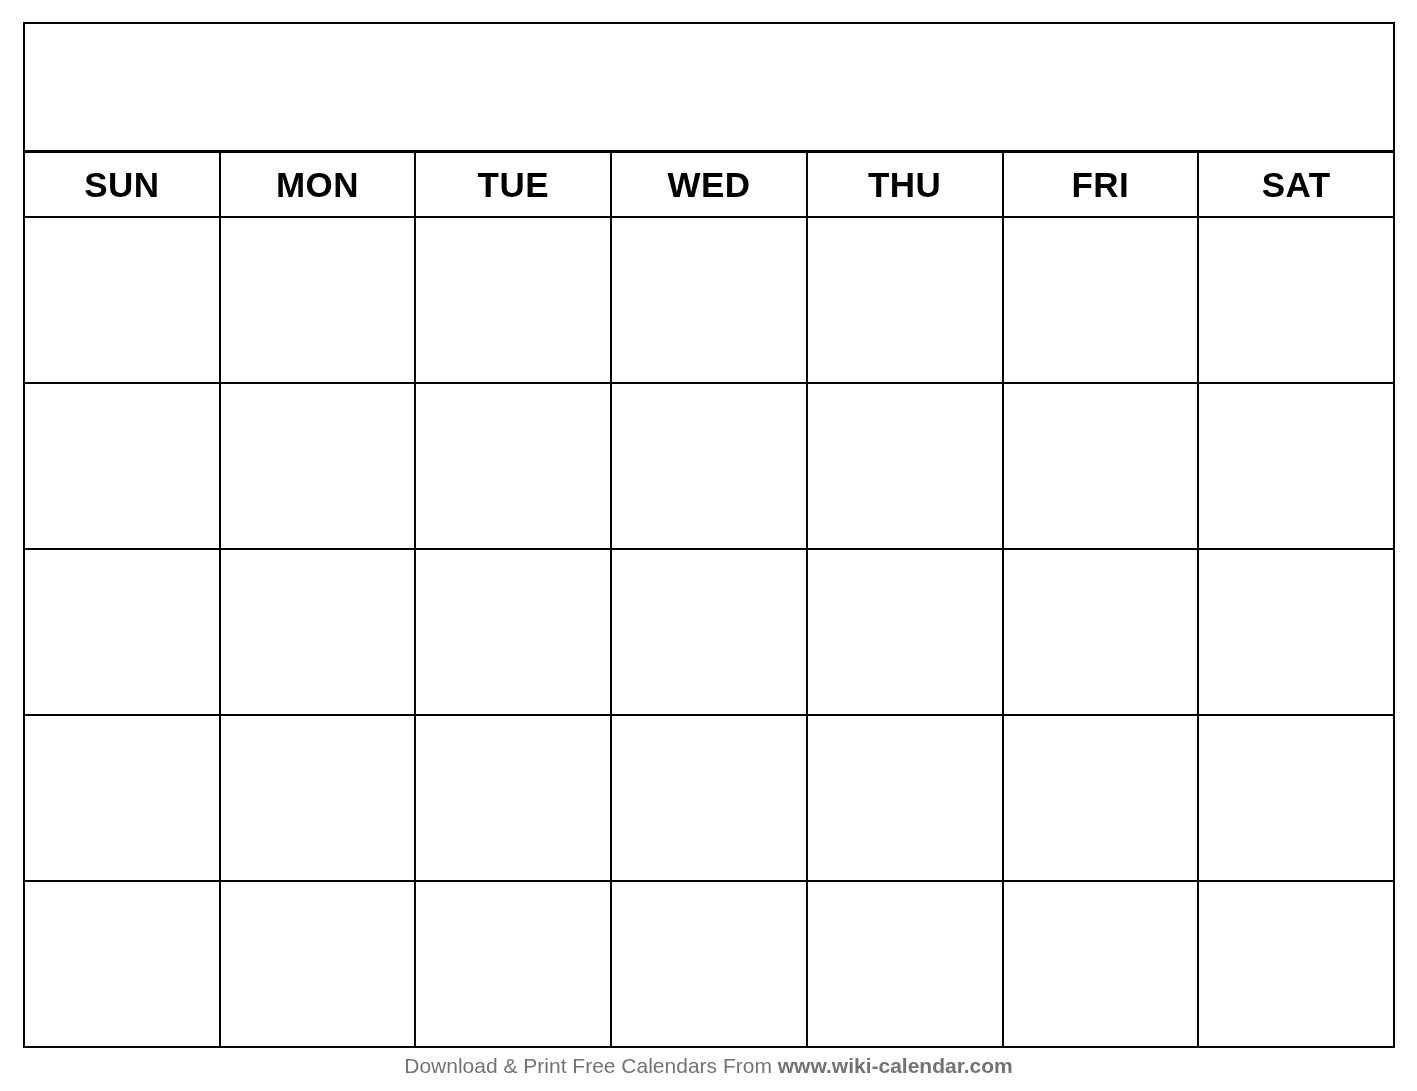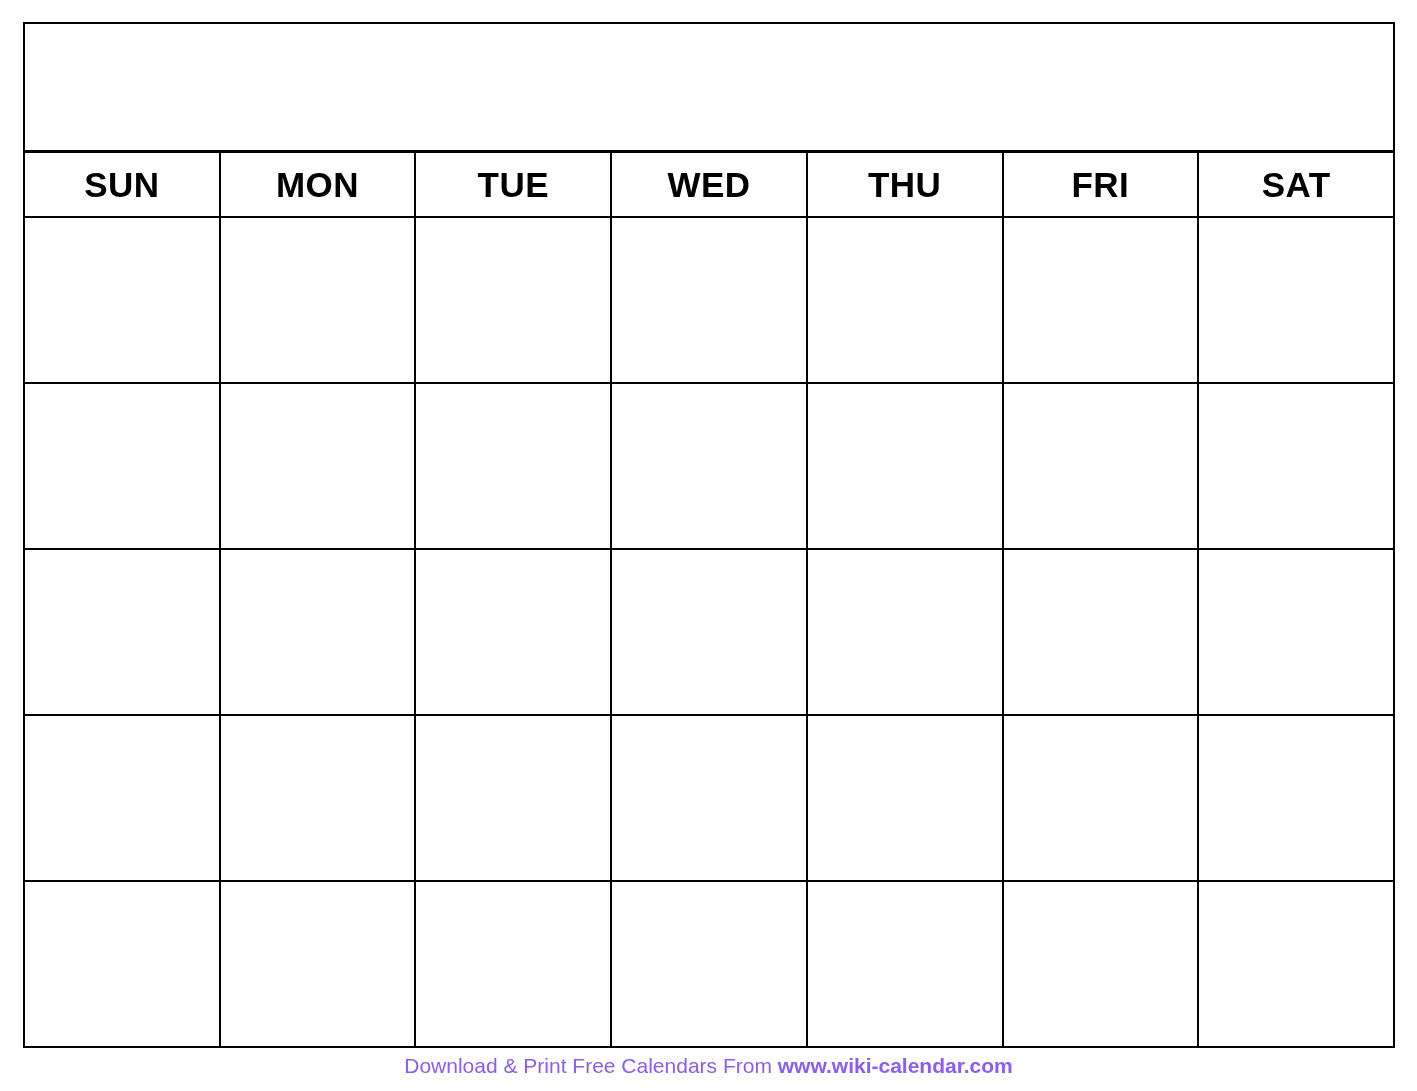--- a/index.html
+++ b/index.html
@@ -60,21 +60,21 @@
     background: #ffffff;
   }
   .footer {
     position: absolute;
     left: 0;
     top: 1054px;
     width: 100%;
     text-align: center;
     font-size: 21px;
     font-weight: normal;
-    color: #8b5cf6;
+    color: #737373;
   }
   .footer .site {
     font-weight: bold;
   }
 </style>
 </head>
 <body>
 
 <div class="page">
 

